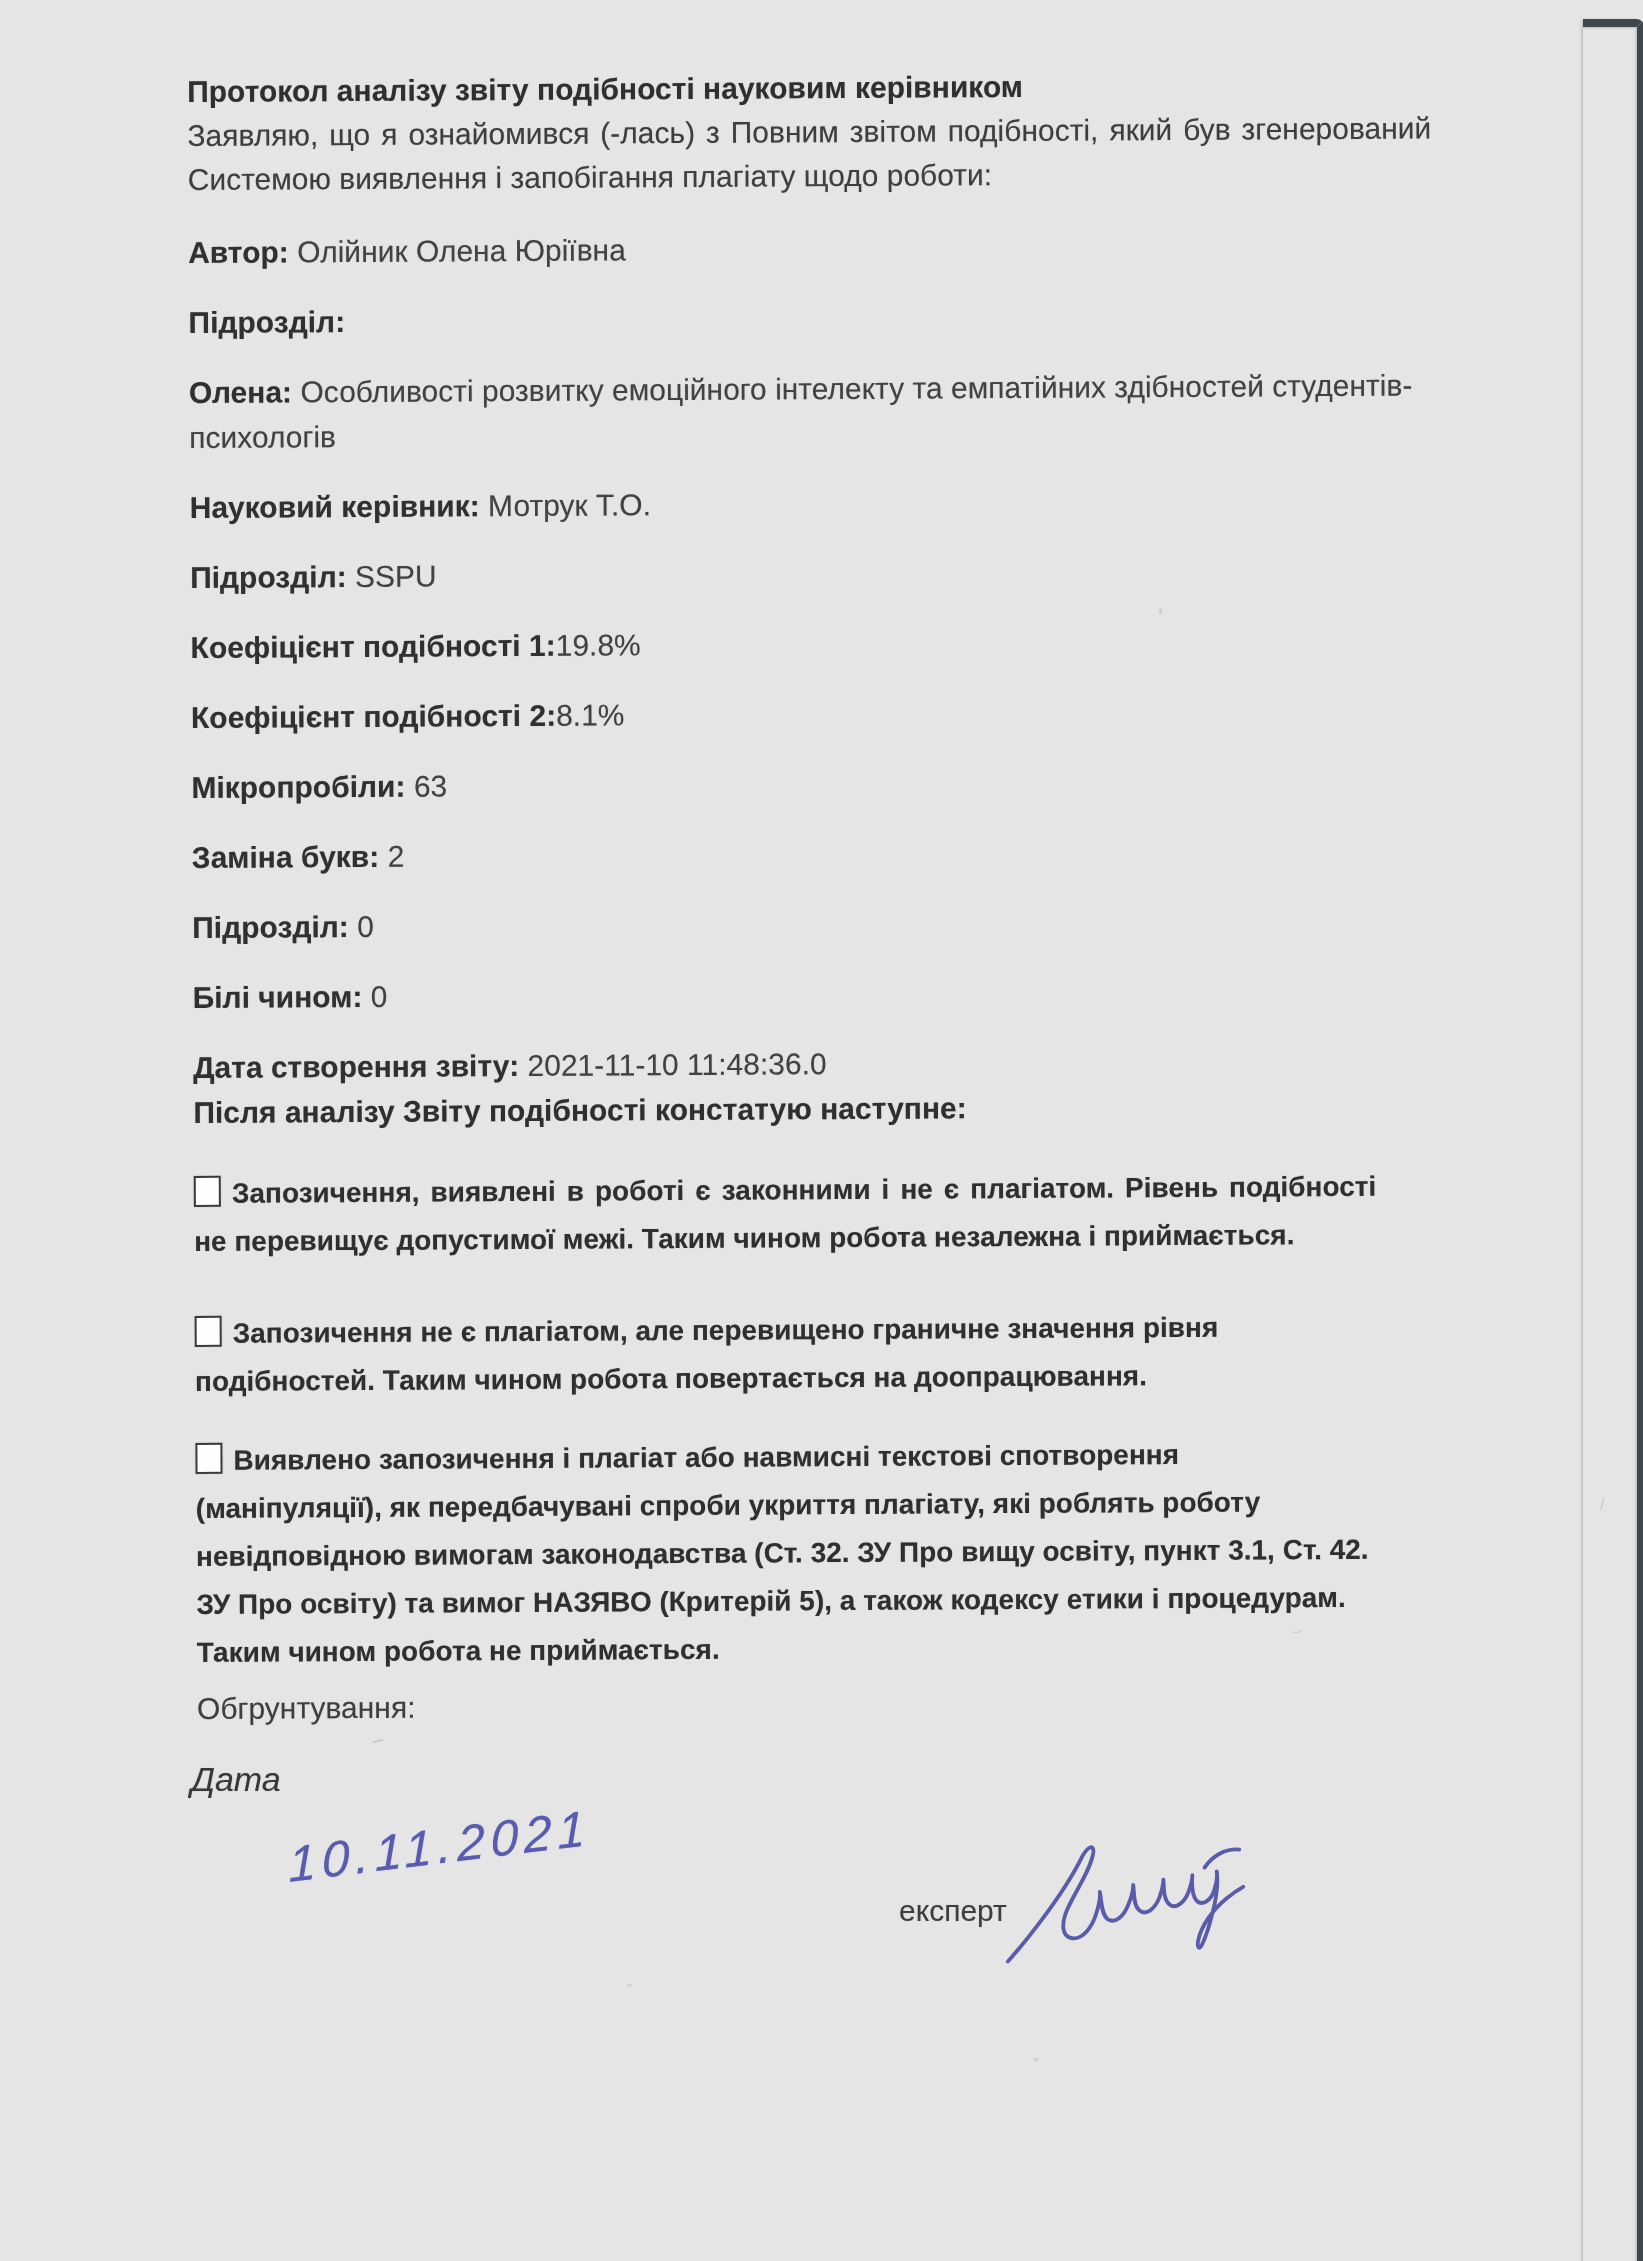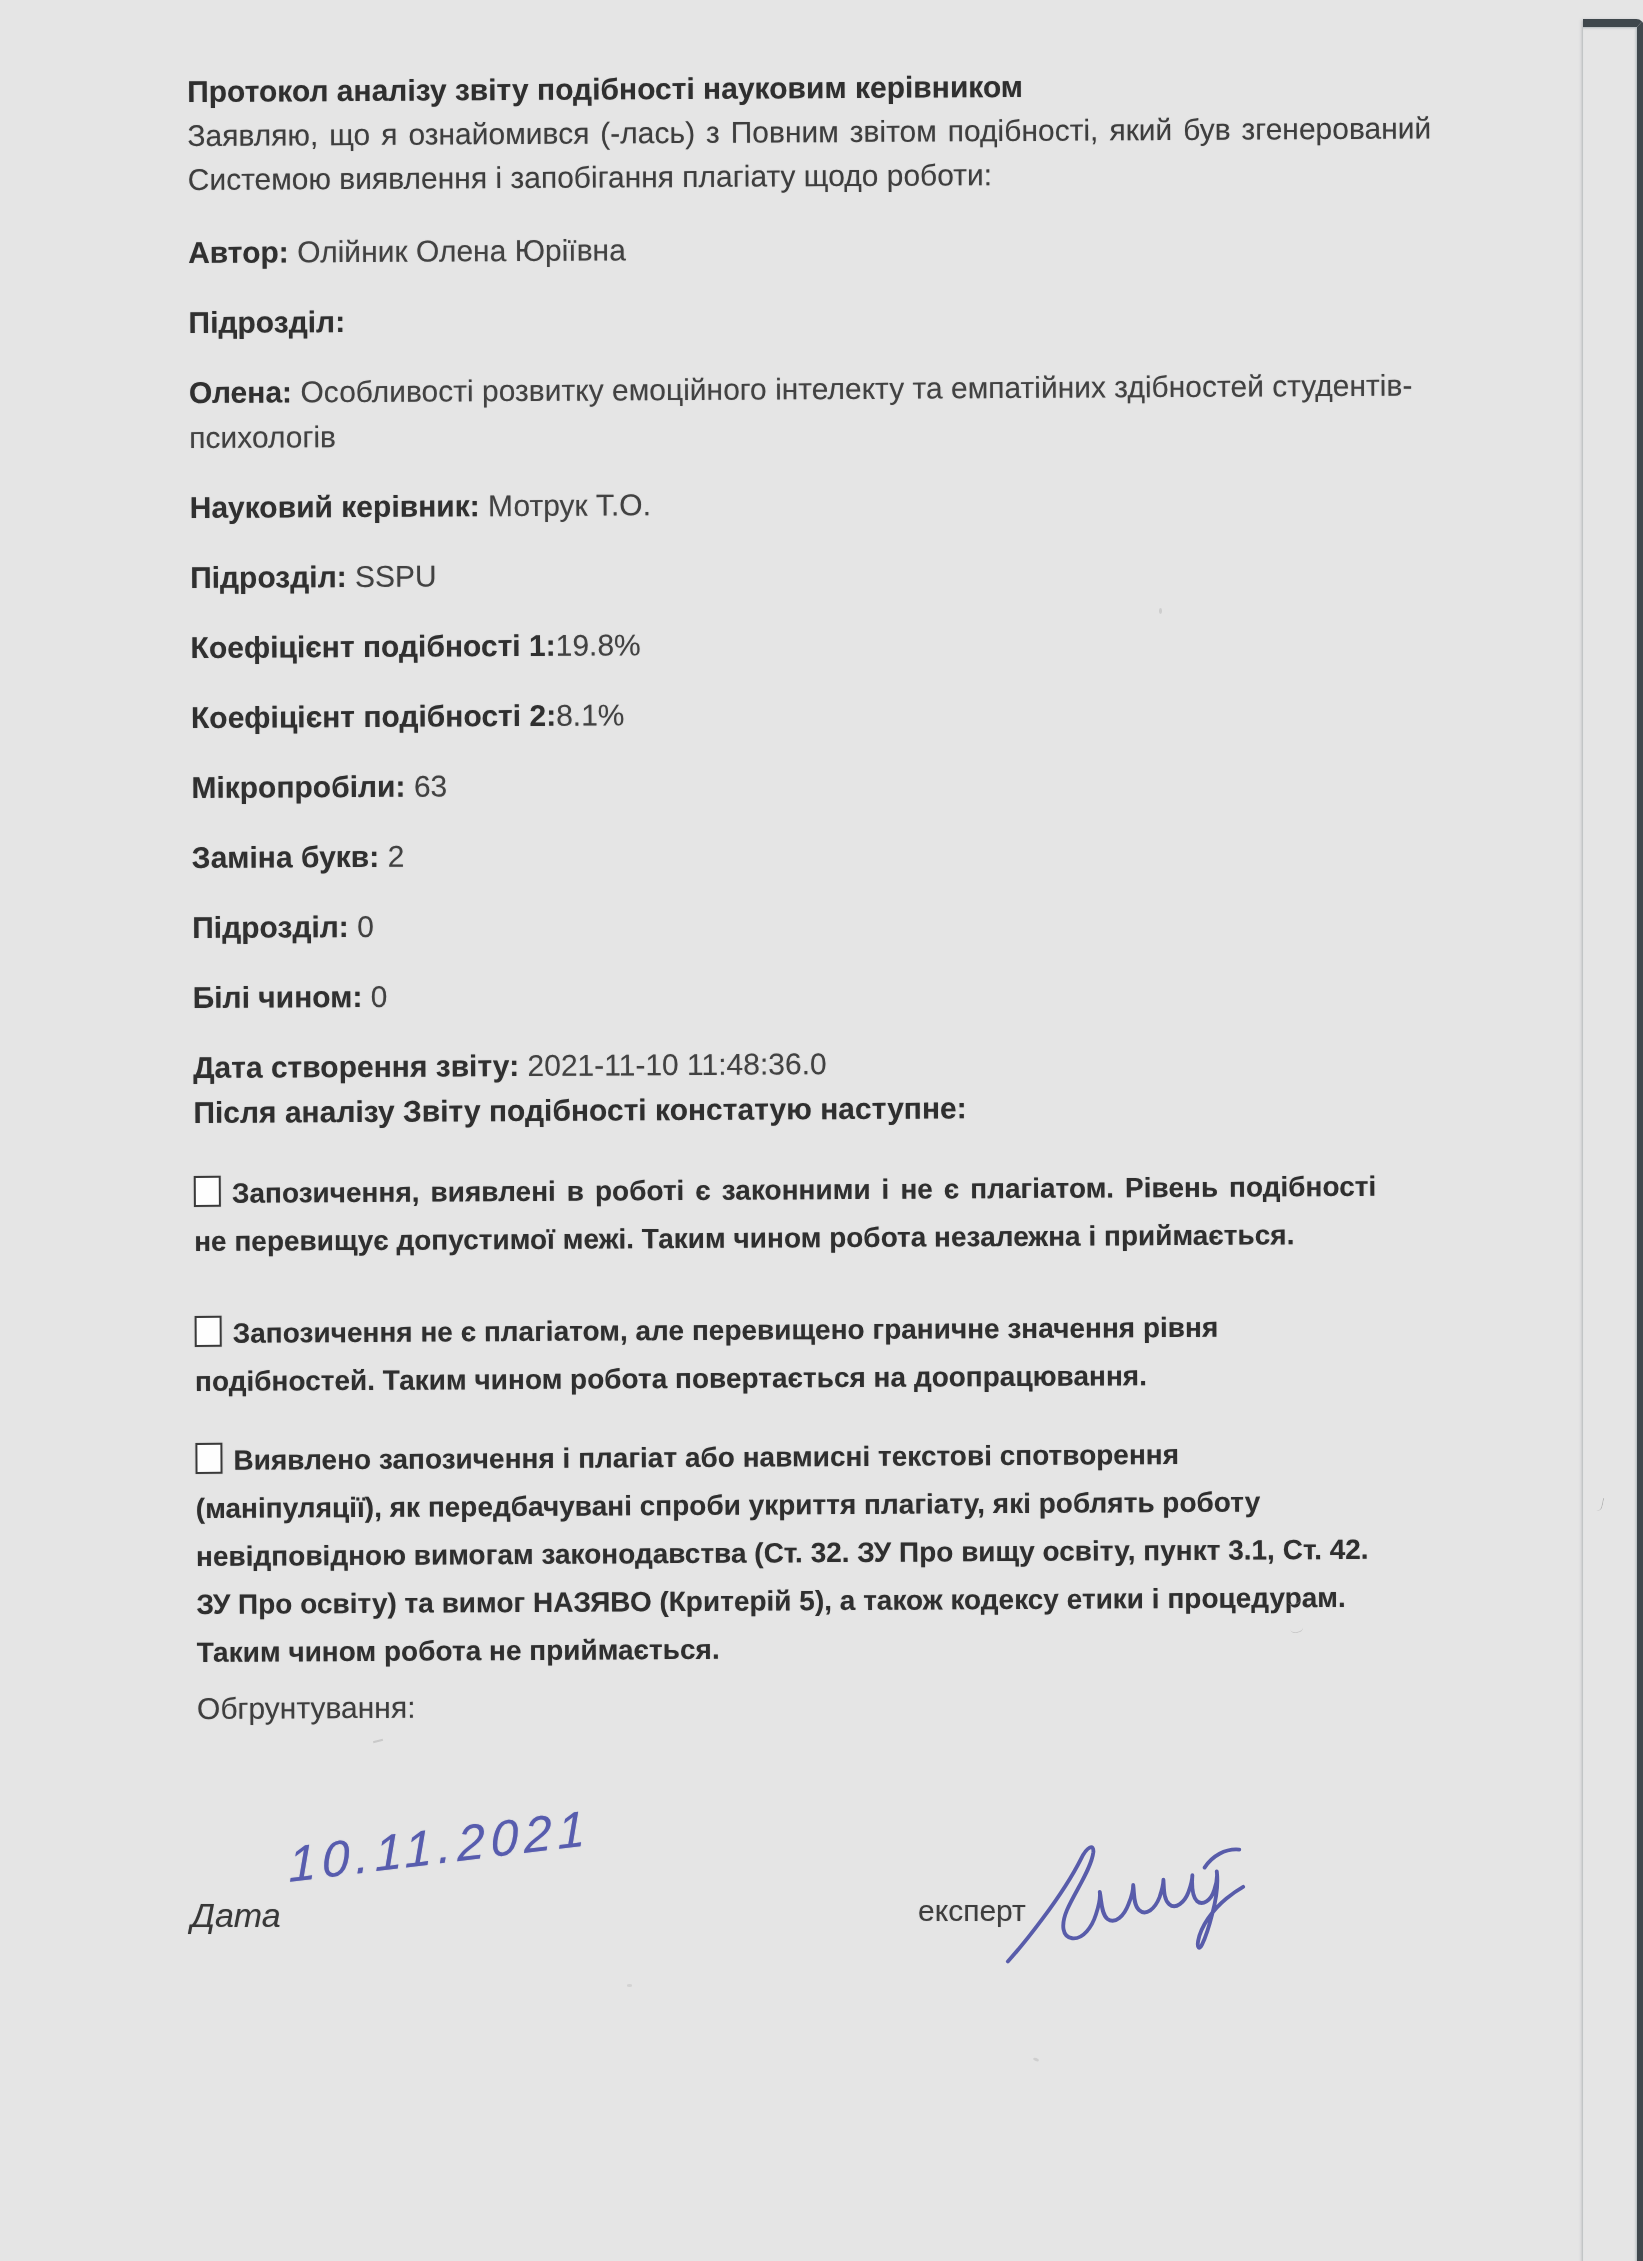--- a/index.html
+++ b/index.html
@@ -81,41 +81,41 @@
   }
   .justification {
     margin: 9px 0 0 0;
     font-size: 30px;
     line-height: 45px;
     color: #3e3e3e;
   }
   
   .date-label {
     position: absolute;
-    left: 191px; top: 1896px;
+    left: 191px; top: 1760px;
     font-size: 34px;
     font-style: italic;
     color: #383838;
     text-shadow: 0 0 1px rgba(80,80,80,0.38);
   }
   .date-hand {
     position: absolute;
     left: 289px; top: 1836px;
     font-size: 50px;
     font-style: italic;
     letter-spacing: 5.8px;
     word-spacing: 2.6px;
     color: #575cae;
     transform: rotate(-7deg) skewX(-6deg);
     transform-origin: left bottom;
     text-shadow: 0 0 1px rgba(90,95,175,0.55);
   }
   .expert-label {
     position: absolute;
-    left: 918px; top: 1894px;
+    left: 899px; top: 1894px;
     font-size: 30px;
     color: #3e3e3e;
     text-shadow: 0 0 1px rgba(80,80,80,0.38);
   }
   .signature {
     position: absolute;
     left: 1000px; top: 1838px;
     width: 251px; height: 135px;
   }
   

